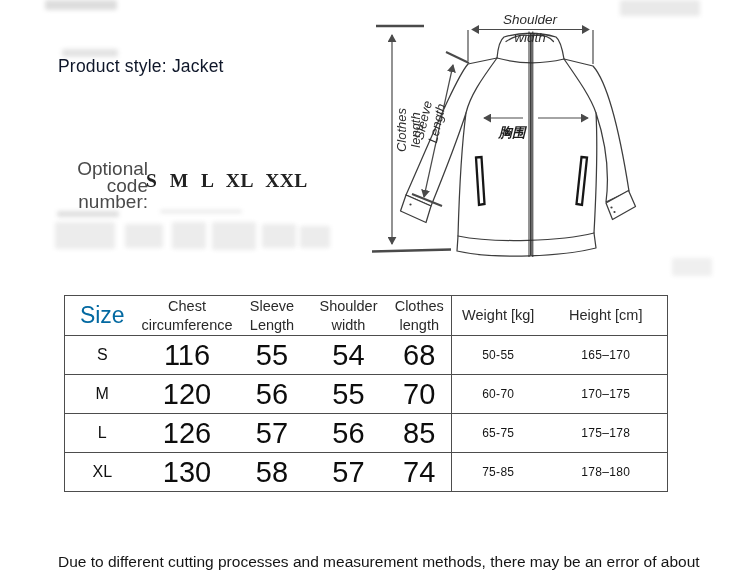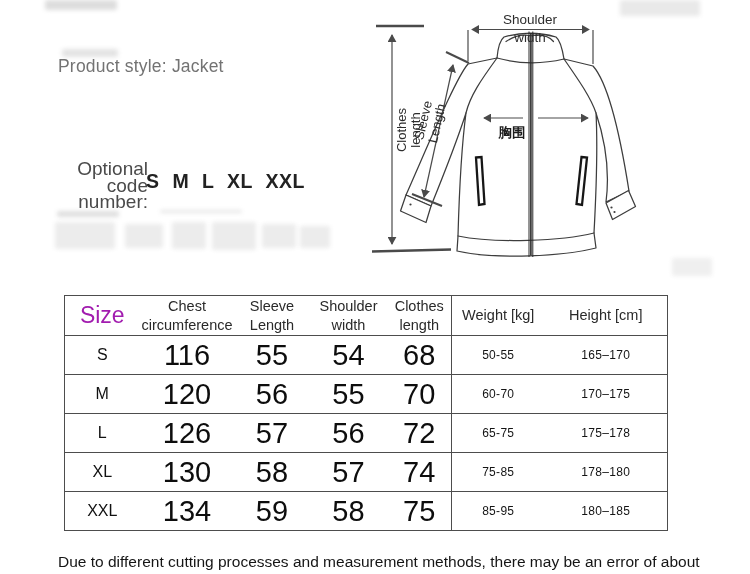--- a/index.html
+++ b/index.html
@@ -1,54 +1,54 @@
 <!DOCTYPE html>
 <html><head>
 <meta charset="utf-8">
 <style>
   html,body{margin:0;padding:0;background:#fff;}
   .page{
     position:relative;width:750px;height:574px;background:#fff;overflow:hidden;
     font-family:"Liberation Sans","DejaVu Sans",sans-serif;color:#2f2f2f;
   }
   
-  .info-line{position:absolute;left:58px;font-size:17.5px;color:#737373;letter-spacing:.2px;}
+  .info-line{position:absolute;left:58px;font-size:17.5px;color:#0f172a;letter-spacing:.2px;}
   .info-product{top:56px;}
   .info-color{top:111px;}
   .info-code-label{
     position:absolute;left:60px;top:161px;width:88px;
     font-size:19px;line-height:16.5px;color:#4a4a4a;text-align:right;
   }
   .size-codes{
     position:absolute;left:146px;top:170px;
-    font-size:19.5px;font-weight:600;color:#222;word-spacing:7px;letter-spacing:.5px;
+    font-size:19.5px;font-weight:600;color:#222;word-spacing:7px;letter-spacing:.5px;font-family:Liberation Serif, serif;
   }
   
   .ghost{position:absolute;background:#ececec;filter:blur(2px);border-radius:2px;}
   
-  .diagram{position:absolute;left:360px;top:0;width:390px;height:290px;}
+  .diagram{position:absolute;left:360px;top:0;width:390px;height:290px;font-style:italic;}
   .diagram svg{display:block;width:100%;height:100%;}
   .dim-text{font-size:13.5px;fill:#2d2d2d;}
   .dim-text-small{font-size:13px;fill:#2d2d2d;}
   .chest-text{font-size:13.5px;font-weight:700;fill:#1c1c1c;}
   
   table.size-table{
     position:absolute;left:64px;top:295px;width:603px;
     border-collapse:collapse;table-layout:fixed;
     border:1px solid #4d4d4d;
   }
   .size-table tr{height:39px;}
   .size-table tr.head-row{height:40px;}
   .size-table th,.size-table td{
     padding:0 1px;text-align:center;vertical-align:middle;
     border-bottom:1px solid #4d4d4d;font-weight:normal;
   }
   .size-table tr:last-child td{border-bottom:none;}
   .size-table .col-weight{border-left:1px solid #4d4d4d;}
-  .h-size{font-size:23px;font-weight:600;color:#a21caf;}
+  .h-size{font-size:23px;font-weight:600;color:#0369a1;}
   .h-std{font-size:14.5px;line-height:19px;color:#2a2a2a;}
   .c-size{font-size:16px;font-weight:700;color:#111;}
   .c-big{font-size:29px;font-weight:700;color:#0d0d0d;}
   .c-range{font-size:12px;font-weight:700;color:#141414;letter-spacing:.3px;}
   
   .note{
     position:absolute;left:58px;top:536px;width:672px;
     font-size:15.5px;line-height:19.5px;color:#151515;
   }
 </style>
@@ -184,40 +184,31 @@
       <td class="c-big">55</td>
       <td class="c-big">70</td>
       <td class="c-range col-weight">60-70</td>
       <td class="c-range">170–175</td>
     </tr>
     <tr>
       <td class="c-size">L</td>
       <td class="c-big">126</td>
       <td class="c-big">57</td>
       <td class="c-big">56</td>
-      <td class="c-big">72</td>
+      <td class="c-big">85</td>
       <td class="c-range col-weight">65-75</td>
       <td class="c-range">175–178</td>
     </tr>
     <tr>
       <td class="c-size">XL</td>
       <td class="c-big">130</td>
       <td class="c-big">58</td>
       <td class="c-big">57</td>
       <td class="c-big">74</td>
       <td class="c-range col-weight">75-85</td>
       <td class="c-range">178–180</td>
     </tr>
-    <tr>
-      <td class="c-size">XXL</td>
-      <td class="c-big">134</td>
-      <td class="c-big">59</td>
-      <td class="c-big">58</td>
-      <td class="c-big">75</td>
-      <td class="c-range col-weight">85-95</td>
-      <td class="c-range">180–185</td>
-    </tr>
   </tbody>
     </table>
 
   <p class="note">Due to different cutting processes and measurement methods, there may be an error of about 2cm. The size is for reference only and the actual product shall prevail.</p>
 
 </div>
 
 </body></html>

